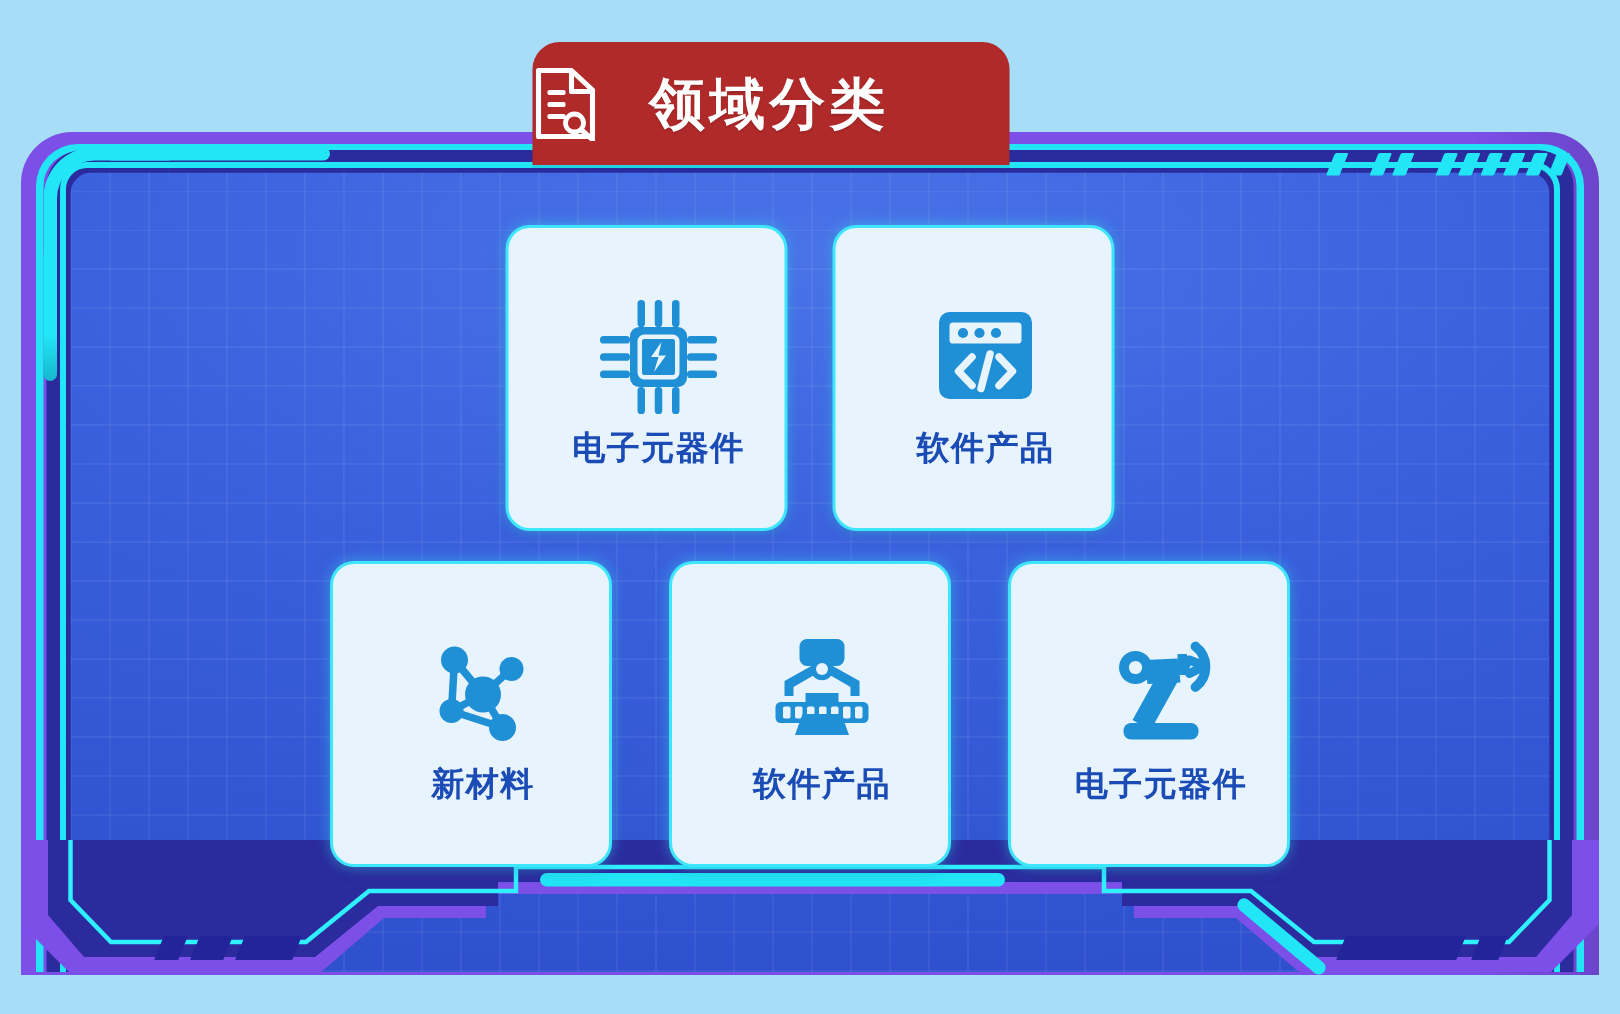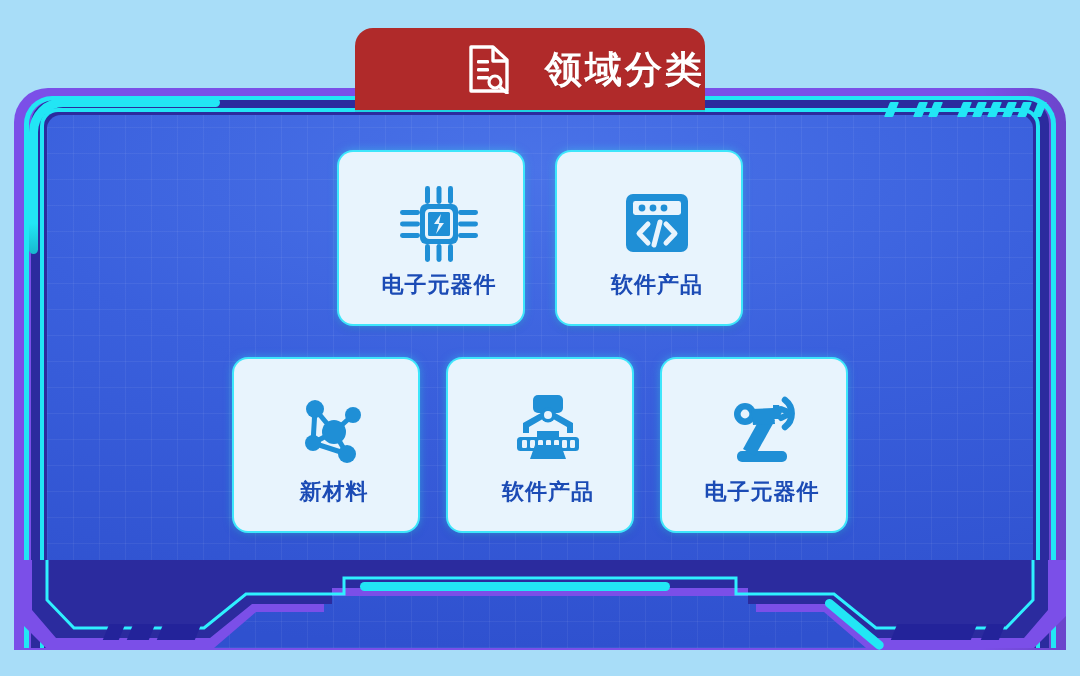--- a/index.html
+++ b/index.html
@@ -113,45 +113,45 @@
   }
   .bs-cyanline svg{ width:100%; height:100%; display:block; }
 
   
   .bar-cyan{ position:absolute; height:9px; background:#22e6f5; border-radius:5px; }
   .slash{ position:absolute; background:#23239a; }
   .slash.sk{ transform:skewX(-22deg); }
 
   
   .banner{
-    position:absolute; left:355px; top:28px; width:350px; height:82px;
+    position:absolute; left:355px; top:28px; width:318px; height:82px;
     background:#b02a2a;
     border-radius:18px 18px 0 0;
-    display:flex; align-items:center; justify-content:flex-end; gap:32px;
+    display:flex; align-items:center; justify-content:flex-start; gap:32px;
     z-index:40;
     box-shadow:0 2px 0 rgba(0,0,0,.08);
   }
   .banner .doc-icon{ flex:0 0 auto; width:46px; height:50px; }
   .banner .title{
     color:#fff; font-size:37px; font-weight:700;
     letter-spacing:3px; line-height:1; white-space:nowrap;
     text-shadow:0 1px 1px rgba(0,0,0,.12);
   }
 
   
   .grid{
     position:absolute; left:47px; top:115px; width:986px; height:533px;
     z-index:20;
   }
   .row{ position:absolute; width:100%; display:flex; justify-content:center; }
   .row.r1{ top:37px; gap:34px; }
-  .row.r2{ top:244px; gap:30px; }
+  .row.r2{ top:261px; gap:42px; }
 
   .card{
-    width:184px; height:172px;
+    width:184px; height:200px;
     background:#e8f4fd;
     border-radius:14px;
     display:flex; flex-direction:column;
     align-items:center; justify-content:center;
     gap:6px;
     box-shadow:0 0 0 2px #3ee6fb, 0 0 10px 1px rgba(62,230,251,.55),
                0 4px 10px rgba(10,20,80,.18);
     padding-left:16px;
   }
   .card .icon{

